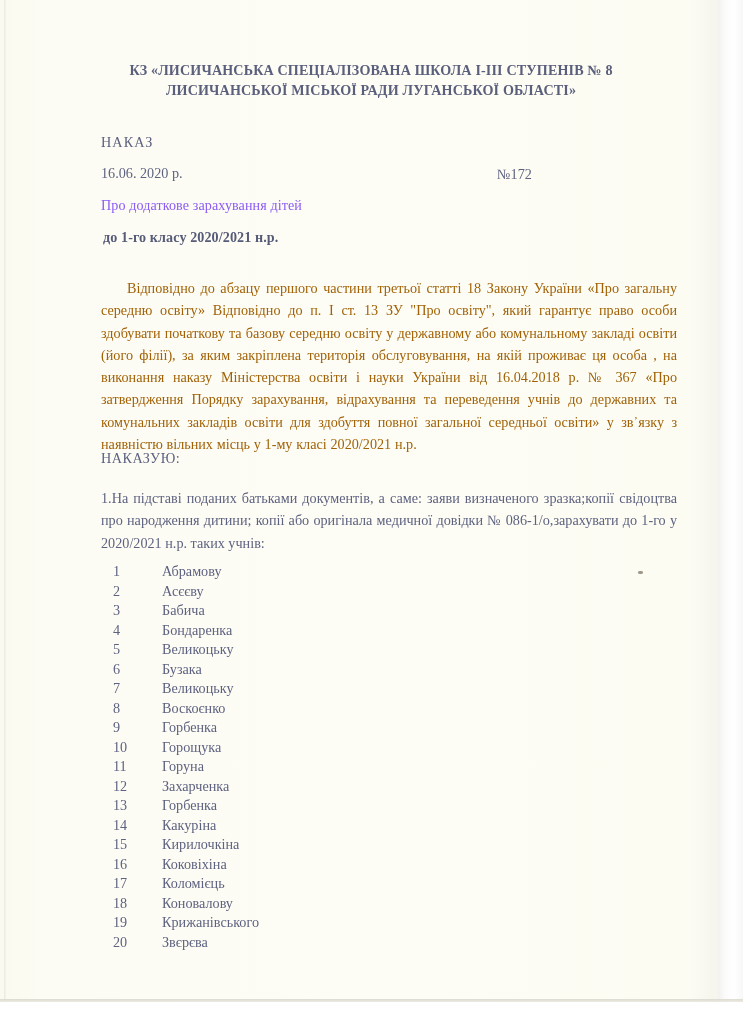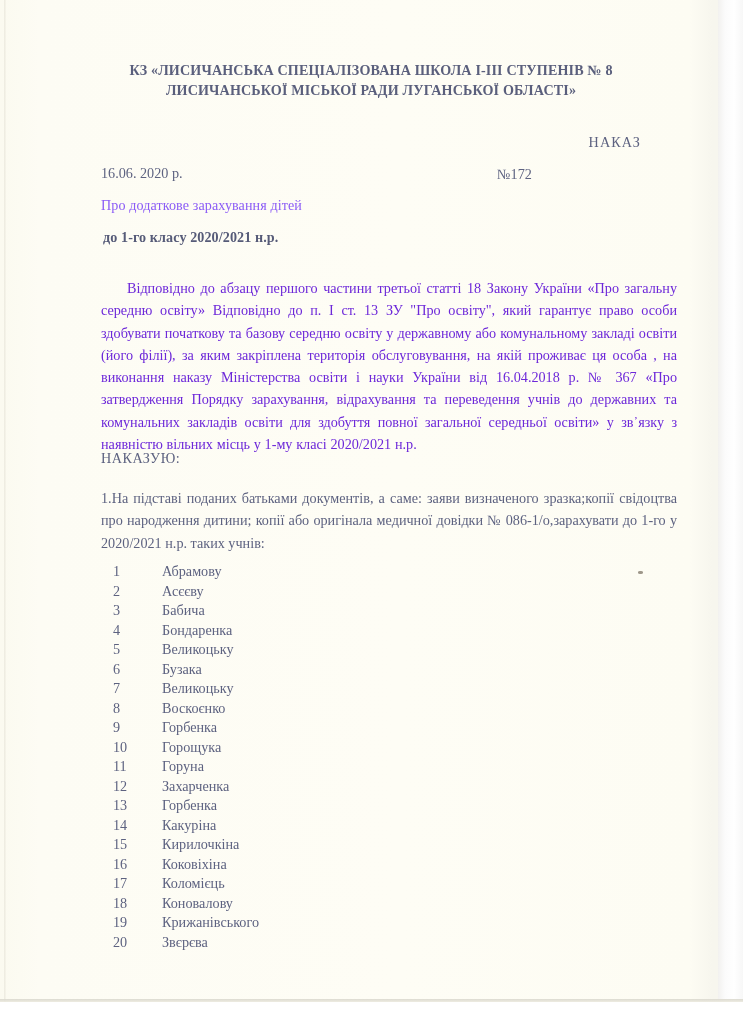--- a/index.html
+++ b/index.html
@@ -104,21 +104,21 @@
     line-height: 20px;
     letter-spacing: .15px;
     color: #5a5f7c;
   }
 
   .order-word {
     position: absolute;
     left: 101px;
     top: 134px;
     width: 540px;
-    text-align: right;
+    text-align: left;
     font-size: 14.2px;
     letter-spacing: 1.1px;
     color: #5d6280;
   }
 
   .date-line {
     position: absolute;
     left: 101px;
     top: 165px;
     font-size: 14.2px;
@@ -153,21 +153,21 @@
 
   .body-para {
     position: absolute;
     left: 101px;
     top: 277px;
     width: 576px;
     font-size: 14.2px;
     line-height: 22.3px;
     text-align: justify;
     text-indent: 26px;
-    color: #6d28d9;
+    color: #a16207;
     word-spacing: .2px;
   }
 
   .nakazuyu {
     position: absolute;
     left: 101px;
     top: 450px;
     font-size: 14.2px;
     letter-spacing: .5px;
     color: #5d6280;

